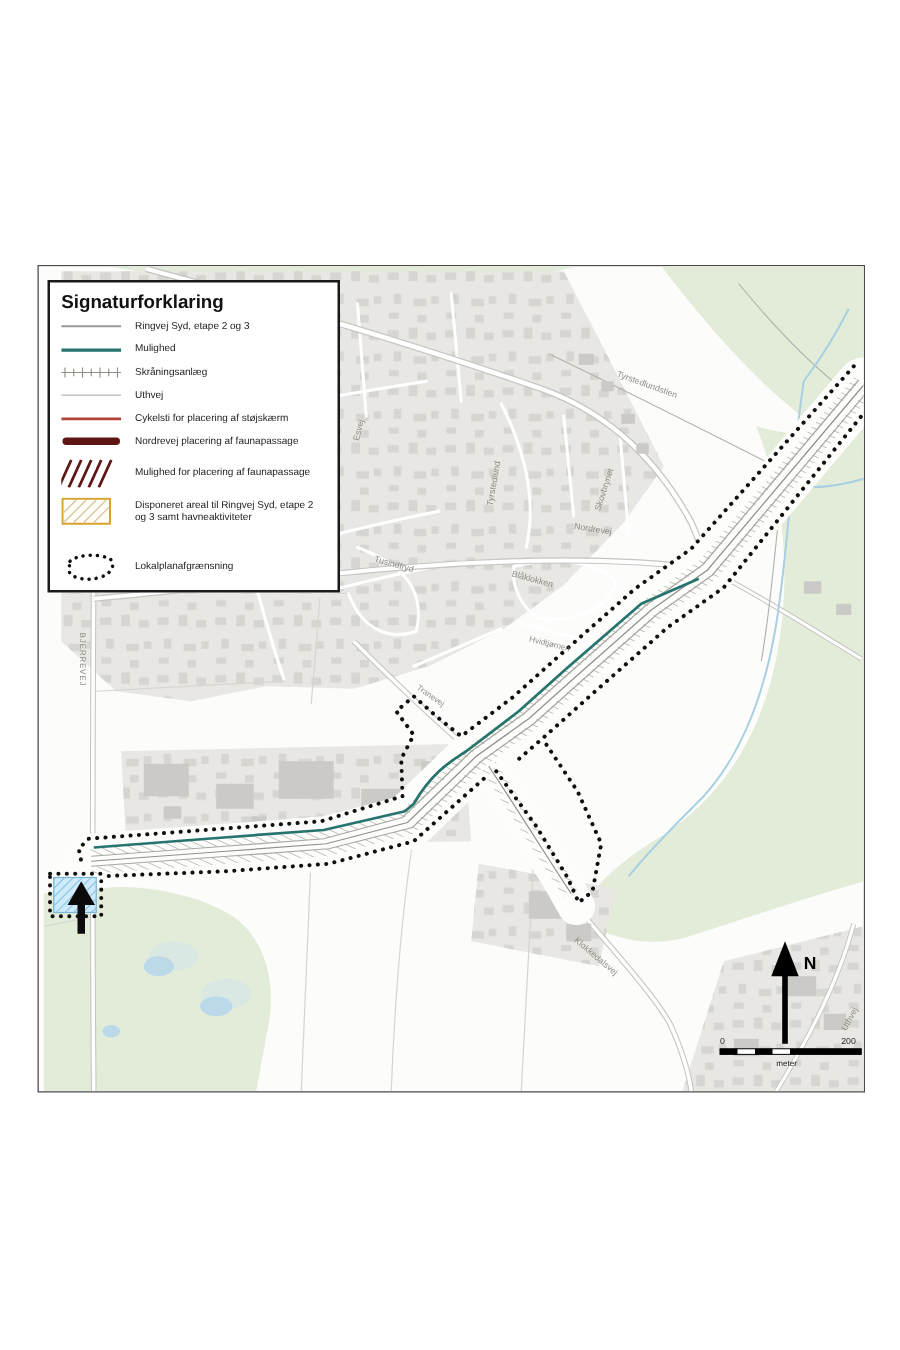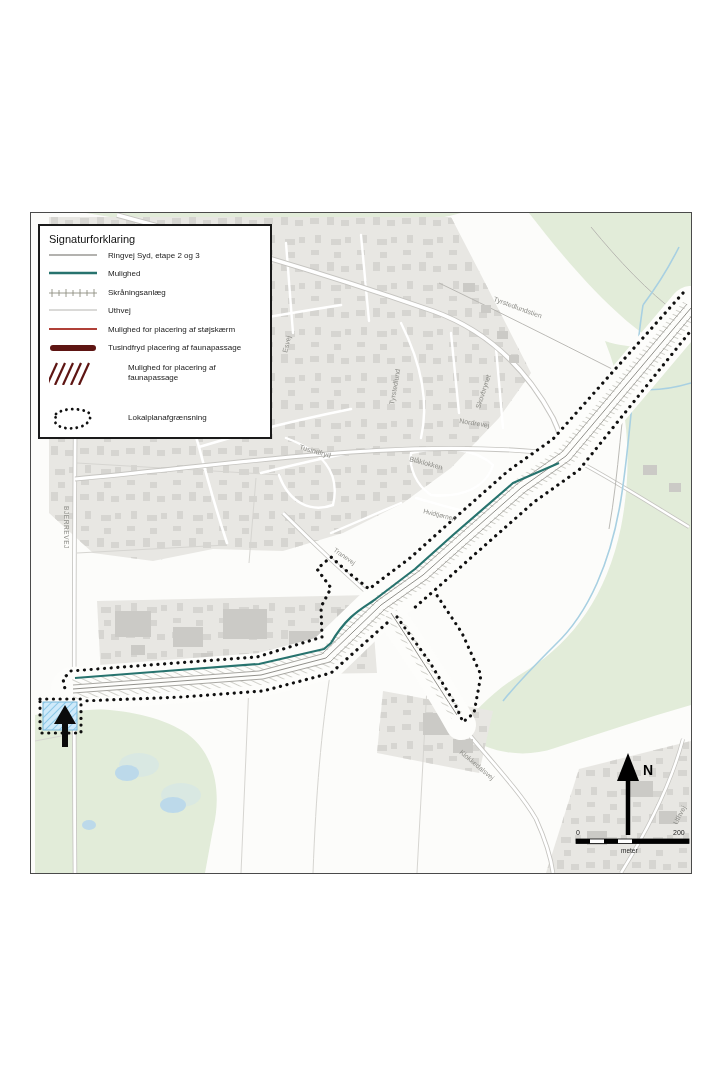--- a/index.html
+++ b/index.html
@@ -3,23 +3,23 @@
 <meta charset="utf-8">
 <style>
   html,body{margin:0;padding:0;background:#ffffff;}
   body{width:720px;height:1080px;position:relative;font-family:"Liberation Sans",sans-serif;overflow:hidden;}
   .map-frame{position:absolute;left:30px;top:212px;width:660px;height:660px;border:1px solid #4a4a4a;background:#fcfcfa;overflow:hidden;}
   svg{display:block;}
   .mapsvg{position:absolute;left:0;top:0;font-family:"Liberation Sans",sans-serif;}
 
   
   .legend{position:absolute;left:7px;top:11px;width:234px;background:#ffffff;border:2px solid #1a1a1a;padding:7px 9px 4px 9px;box-sizing:border-box;z-index:5;}
-  .legend-title{font-size:11px;font-weight:normal;color:#111;margin:0 0 6px 0;}
-  .lrow{display:flex;align-items:flex-start;margin:0 0 8px 0;}
-  .lrow.tall{align-items:center;gap:20px;}
+  .legend-title{font-size:15px;font-weight:bold;color:#111;margin:0 0 6px 0;}
+  .lrow{display:flex;align-items:center;margin:0 0 8px 0;}
+  .lrow.tall{align-items:center;}
   .lswatch{flex:0 0 50px;width:50px;margin-right:9px;display:flex;align-items:center;}
   .llabel{font-size:8px;color:#222;line-height:1.3;}
 
   .sw-ringvej{stroke:#9a9995;stroke-width:1.6;}
   .sw-cykelsti{stroke:var(--teal,#27736e);stroke-width:2.6;}
   .sw-rabat{stroke:#b5b4b0;stroke-width:1;}
   .sw-stoj{stroke:var(--red,#b04038);stroke-width:2.2;}
   .sw-fauna{stroke:var(--maroon,#5e1513);stroke-width:6;stroke-linecap:round;}
   .sw-tick{stroke:#8e8e82;stroke-width:0.9;}
 
@@ -288,48 +288,63 @@
         </span>
       <span class="llabel">Uthvej</span>
     </div>
 
     <div class="lrow">
       <span class="lswatch">
           <svg width="48" height="8">
             <line class="sw-stoj" x1="0" y1="4" x2="48" y2="4"></line>
           </svg>
         </span>
-      <span class="llabel">Mulighed for placering af støjskærm</span>
+      <span class="llabel">Cykelsti for placering af støjskærm</span>
     </div>
 
     <div class="lrow">
       <span class="lswatch">
           <svg width="48" height="10">
             <line class="sw-fauna" x1="4" y1="5" x2="44" y2="5"></line>
           </svg>
         </span>
-      <span class="llabel">Tusindfryd placering af faunapassage</span>
+      <span class="llabel">Nordrevej placering af faunapassage</span>
     </div>
 
     <div class="lrow tall">
       <span class="lswatch">
           <svg width="42" height="24">
         <g stroke="#5e1513" stroke-width="2.2">
           <line x1="-2" y1="24" x2="8" y2="2"></line>
               <line x1="6" y1="24" x2="16" y2="2"></line>
           <line x1="14" y1="24" x2="24" y2="2"></line>
               <line x1="22" y1="24" x2="32" y2="2"></line>
           <line x1="30" y1="24" x2="40" y2="2"></line>
         </g>
       </svg>
         </span>
       <span class="llabel">Mulighed for placering af faunapassage</span>
     </div>
 
 
+    <div class="lrow tall">
+      <span class="lswatch">
+          <svg width="42" height="22">
+        <rect x="1" y="1" width="38" height="20" fill="#fdfcf7" stroke="#d9a22e" stroke-width="1.6"></rect>
+        <g stroke="#d5c49c" stroke-width="1">
+          <line x1="2" y1="20" x2="20" y2="2"></line>
+              <line x1="10" y1="20" x2="28" y2="2"></line>
+          <line x1="18" y1="20" x2="36" y2="2"></line>
+              <line x1="26" y1="20" x2="38" y2="8"></line>
+          <line x1="2" y1="12" x2="12" y2="2"></line>
+        </g>
+      </svg>
+        </span>
+      <span class="llabel">Disponeret areal til Ringvej Syd, etape 2 og 3 samt havneaktiviteter</span>
+    </div>
 
     <div class="lrow tall" style="margin-bottom:2px;margin-top:20px;">
       <span class="lswatch">
           <svg width="46" height="26">
         <path d="M 7,9 C 14,3 30,3 39,7 C 44,12 40,19 31,22 C 20,25 9,23 6,17 Z" fill="none" stroke="#101010" stroke-width="2.8" stroke-dasharray="0.1 5.6" stroke-linecap="round"></path>
       </svg>
         </span>
       <span class="llabel">Lokalplanafgrænsning</span>
     </div>
   </div>

